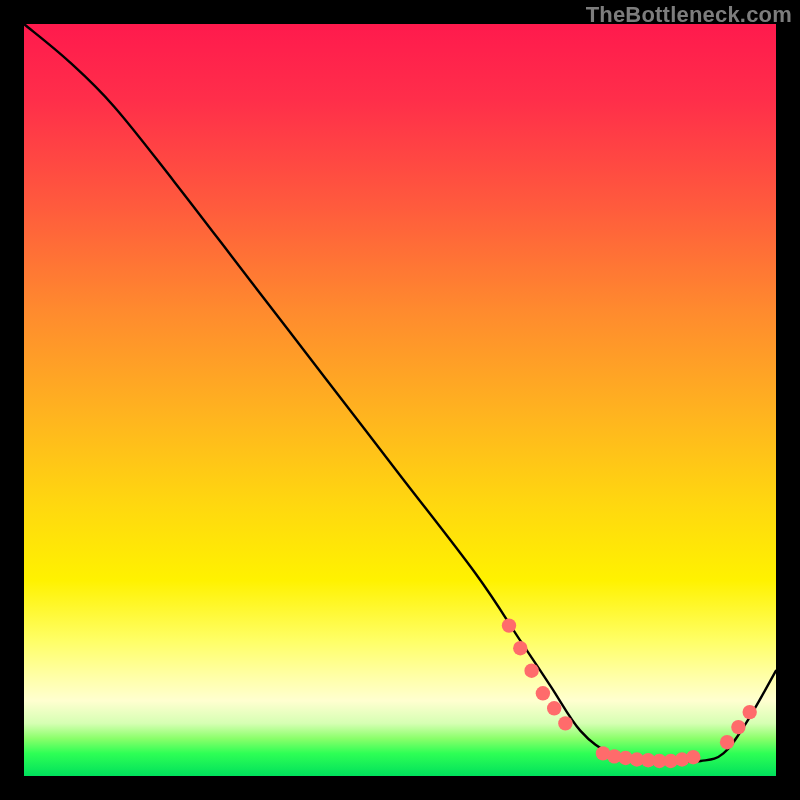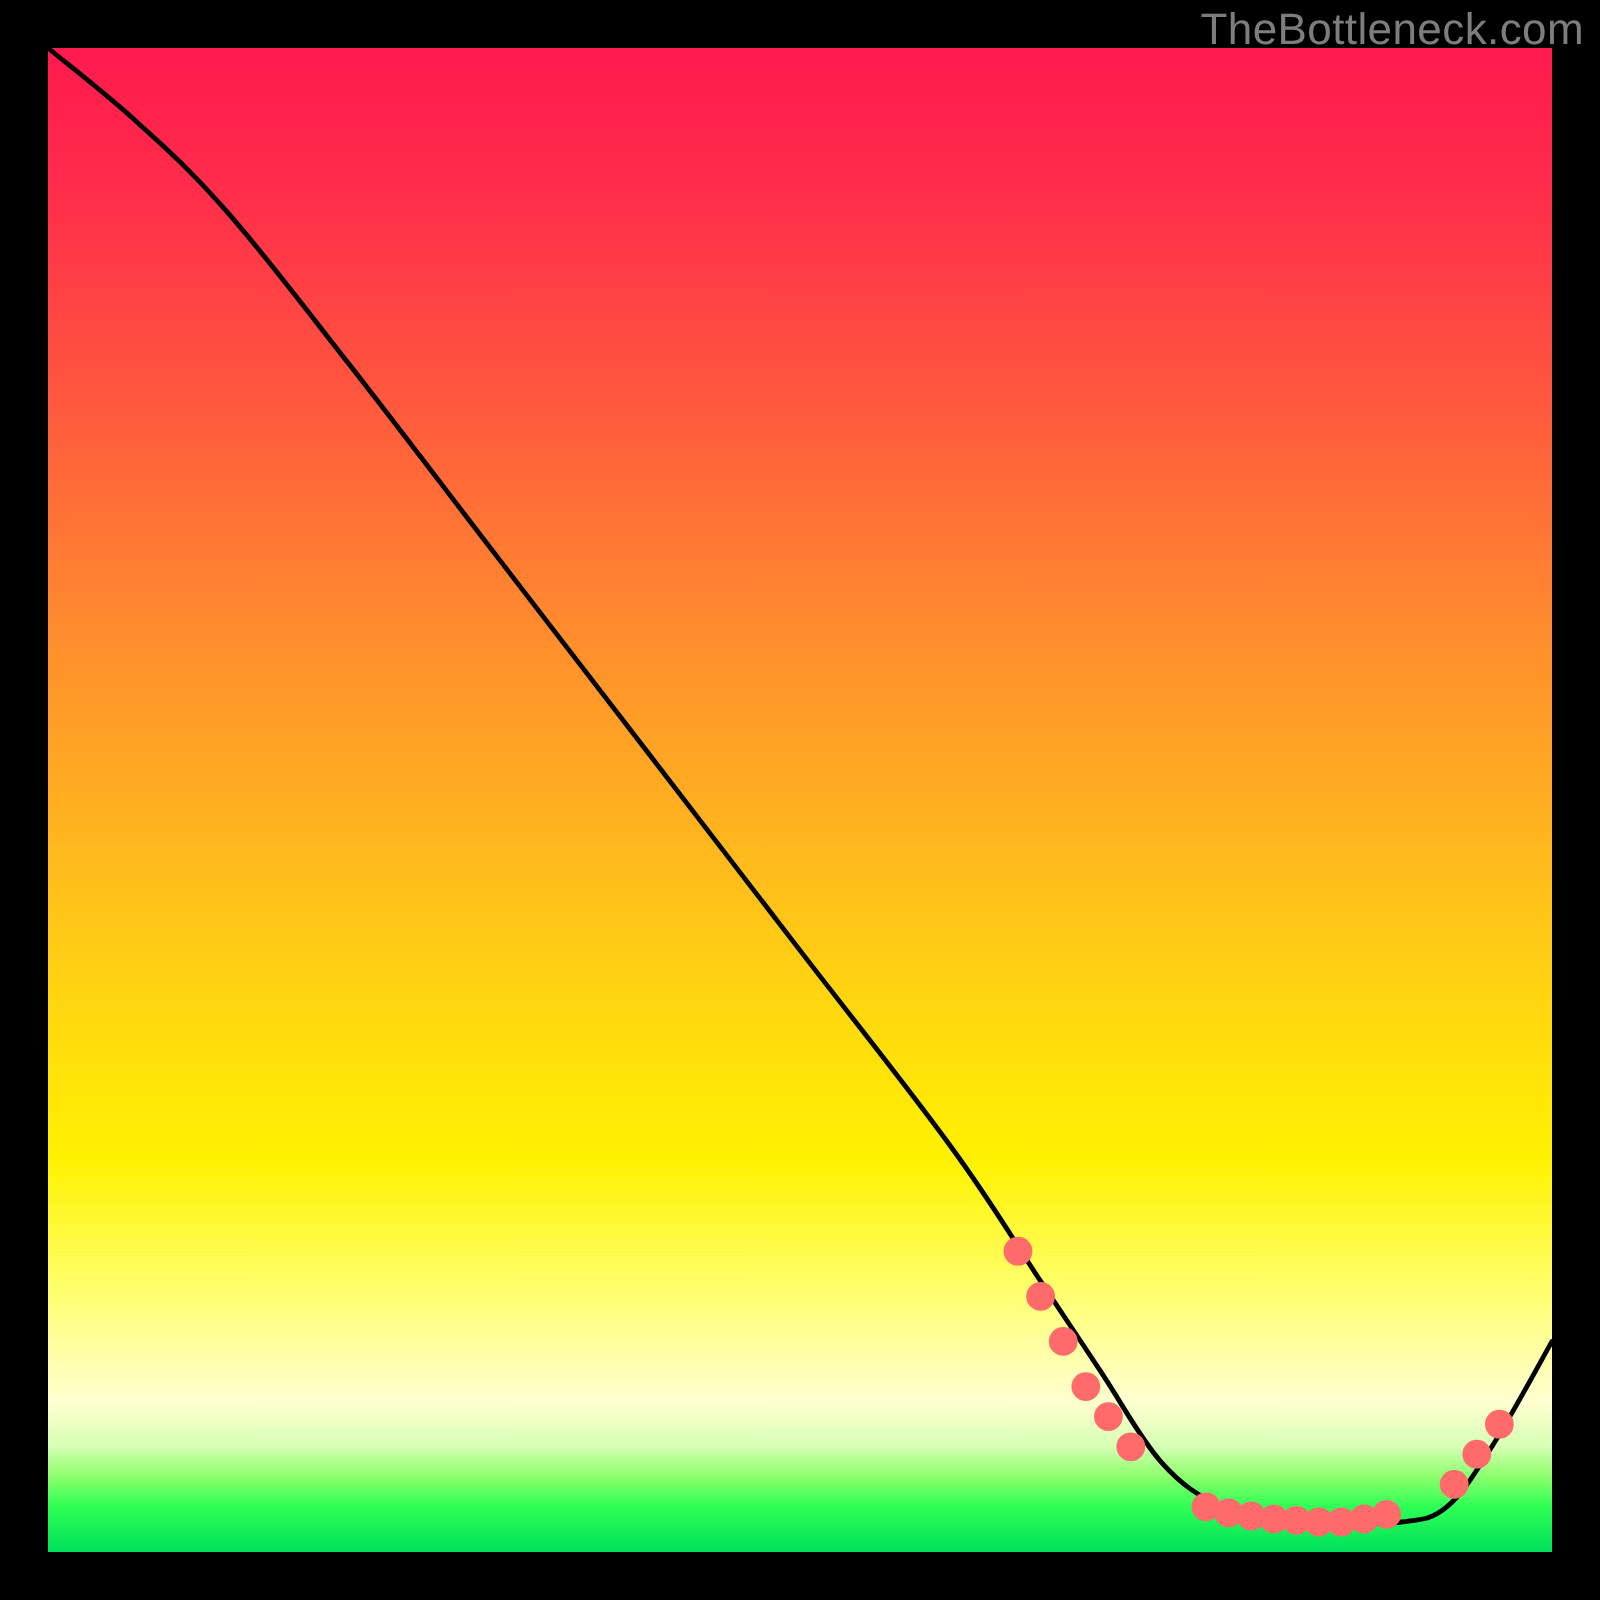--- a/index.html
+++ b/index.html
@@ -42,21 +42,21 @@
       #00e05c 100%
     );
   }
   .watermark {
     position: absolute;
     top: 2px;
     right: 8px;
     color: #7d7d7d;
     font-size: 22px;
     letter-spacing: 0.2px;
-    font-weight: 400;
+    font-weight: 700;
     user-select: none;
   }
   svg.curve {
     position: absolute;
     left: 0;
     top: 0;
     width: 752px;
     height: 752px;
     overflow: visible;
   }

